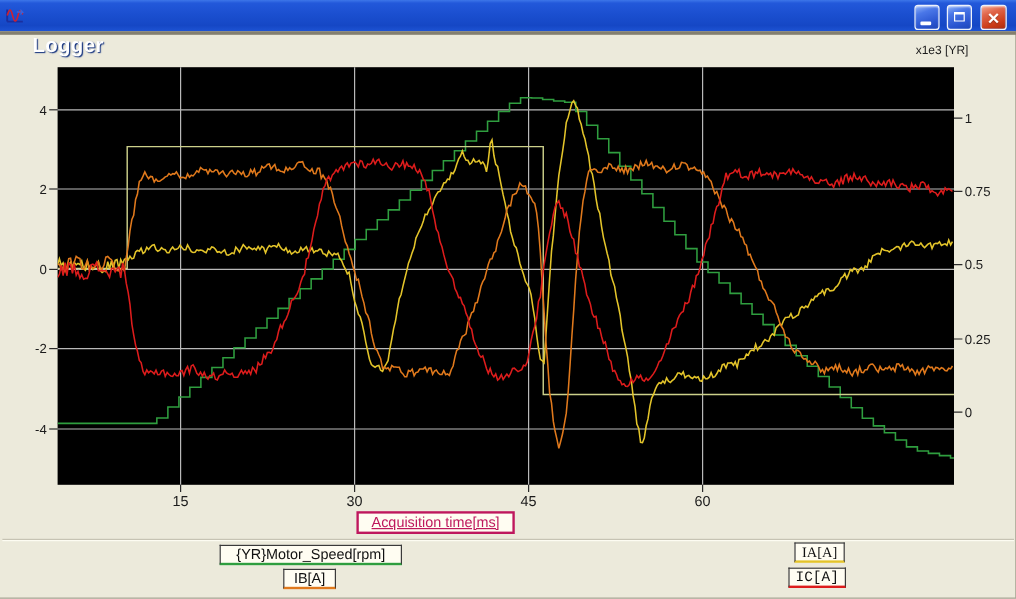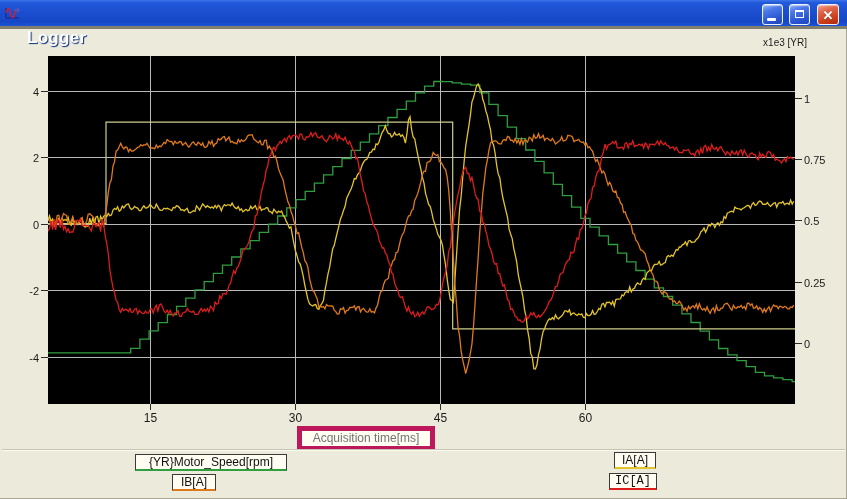--- a/index.html
+++ b/index.html
@@ -24,31 +24,31 @@
   .tbtn.red{background:linear-gradient(160deg,#f4a58d 0%,#e0654a 32%,#cc3c18 72%,#a82c0e 100%);box-shadow:inset 0 1px 1px rgba(255,255,255,.5);}
   .btn-min{right:64px;} .btn-max{right:37px;} .btn-close{right:8px;width:22px;}
   .glyph-min{position:absolute;left:4px;bottom:3px;width:9px;height:3px;background:#fff;border-radius:1px;}
   .glyph-max{position:absolute;left:5px;top:5px;width:9px;height:8px;border:1px solid #fff;border-top-width:2px;box-sizing:border-box;}
   .btn-close .x{position:absolute;left:0;top:1px;width:100%;text-align:center;color:#fff;font-size:13px;font-weight:bold;line-height:19px;text-shadow:0 1px 1px rgba(0,0,0,.3);}
   
   #plot{position:absolute;left:0;top:0;}
   .axis-header{position:absolute;top:37px;left:722px;width:85px;text-align:right;font-size:10px;color:#1b1b1b;}
   .xlabel-box{
     position:absolute;left:297px;top:426px;width:128px;height:15px;line-height:15px;
-    background:#fffdf2;border:5px solid #be185d;text-align:center;font-size:12px;color:#737373;
+    background:#fffdf2;border:2px solid #be185d;text-align:center;font-size:12px;color:#be185d;text-decoration:underline;
   }
   .divider{position:absolute;left:2px;top:449px;width:843px;height:0;border-top:1px solid #c6c3b3;border-bottom:1px solid #fdfcf2;}
   
   .legend{
     position:absolute;background:#fffdf2;border:1px solid #3a3a3a;border-bottom-width:2px;
-    font-size:12px;color:#111;text-align:center;line-height:14px;height:14px;box-sizing:content-box;
+    font-size:12px;color:#111;text-align:center;line-height:14px;height:14px;box-sizing:content-box;margin-left:48px;
   }
   .lg-motor{left:135px;top:454px;width:150px;}
-  .lg-ib{left:172px;top:474px;width:42px;}
-  .lg-ia{left:614px;top:452px;width:40px;}
+  .lg-ib{left:188px;top:474px;width:42px;}
+  .lg-ia{left:614px;top:452px;width:40px;font-family:Liberation Serif, serif;}
   .lg-ic{left:609px;top:473px;width:46px;font-family:Liberation Mono, monospace;}
 </style>
 </head>
 <body>
 
 <div class="window">
 
   <div class="titlebar">
     <svg class="app-icon" viewBox="0 0 16 16">
       <path d="M1 13 L1 3" stroke="#1a2f9f" stroke-width="1.6" fill="none"></path>

